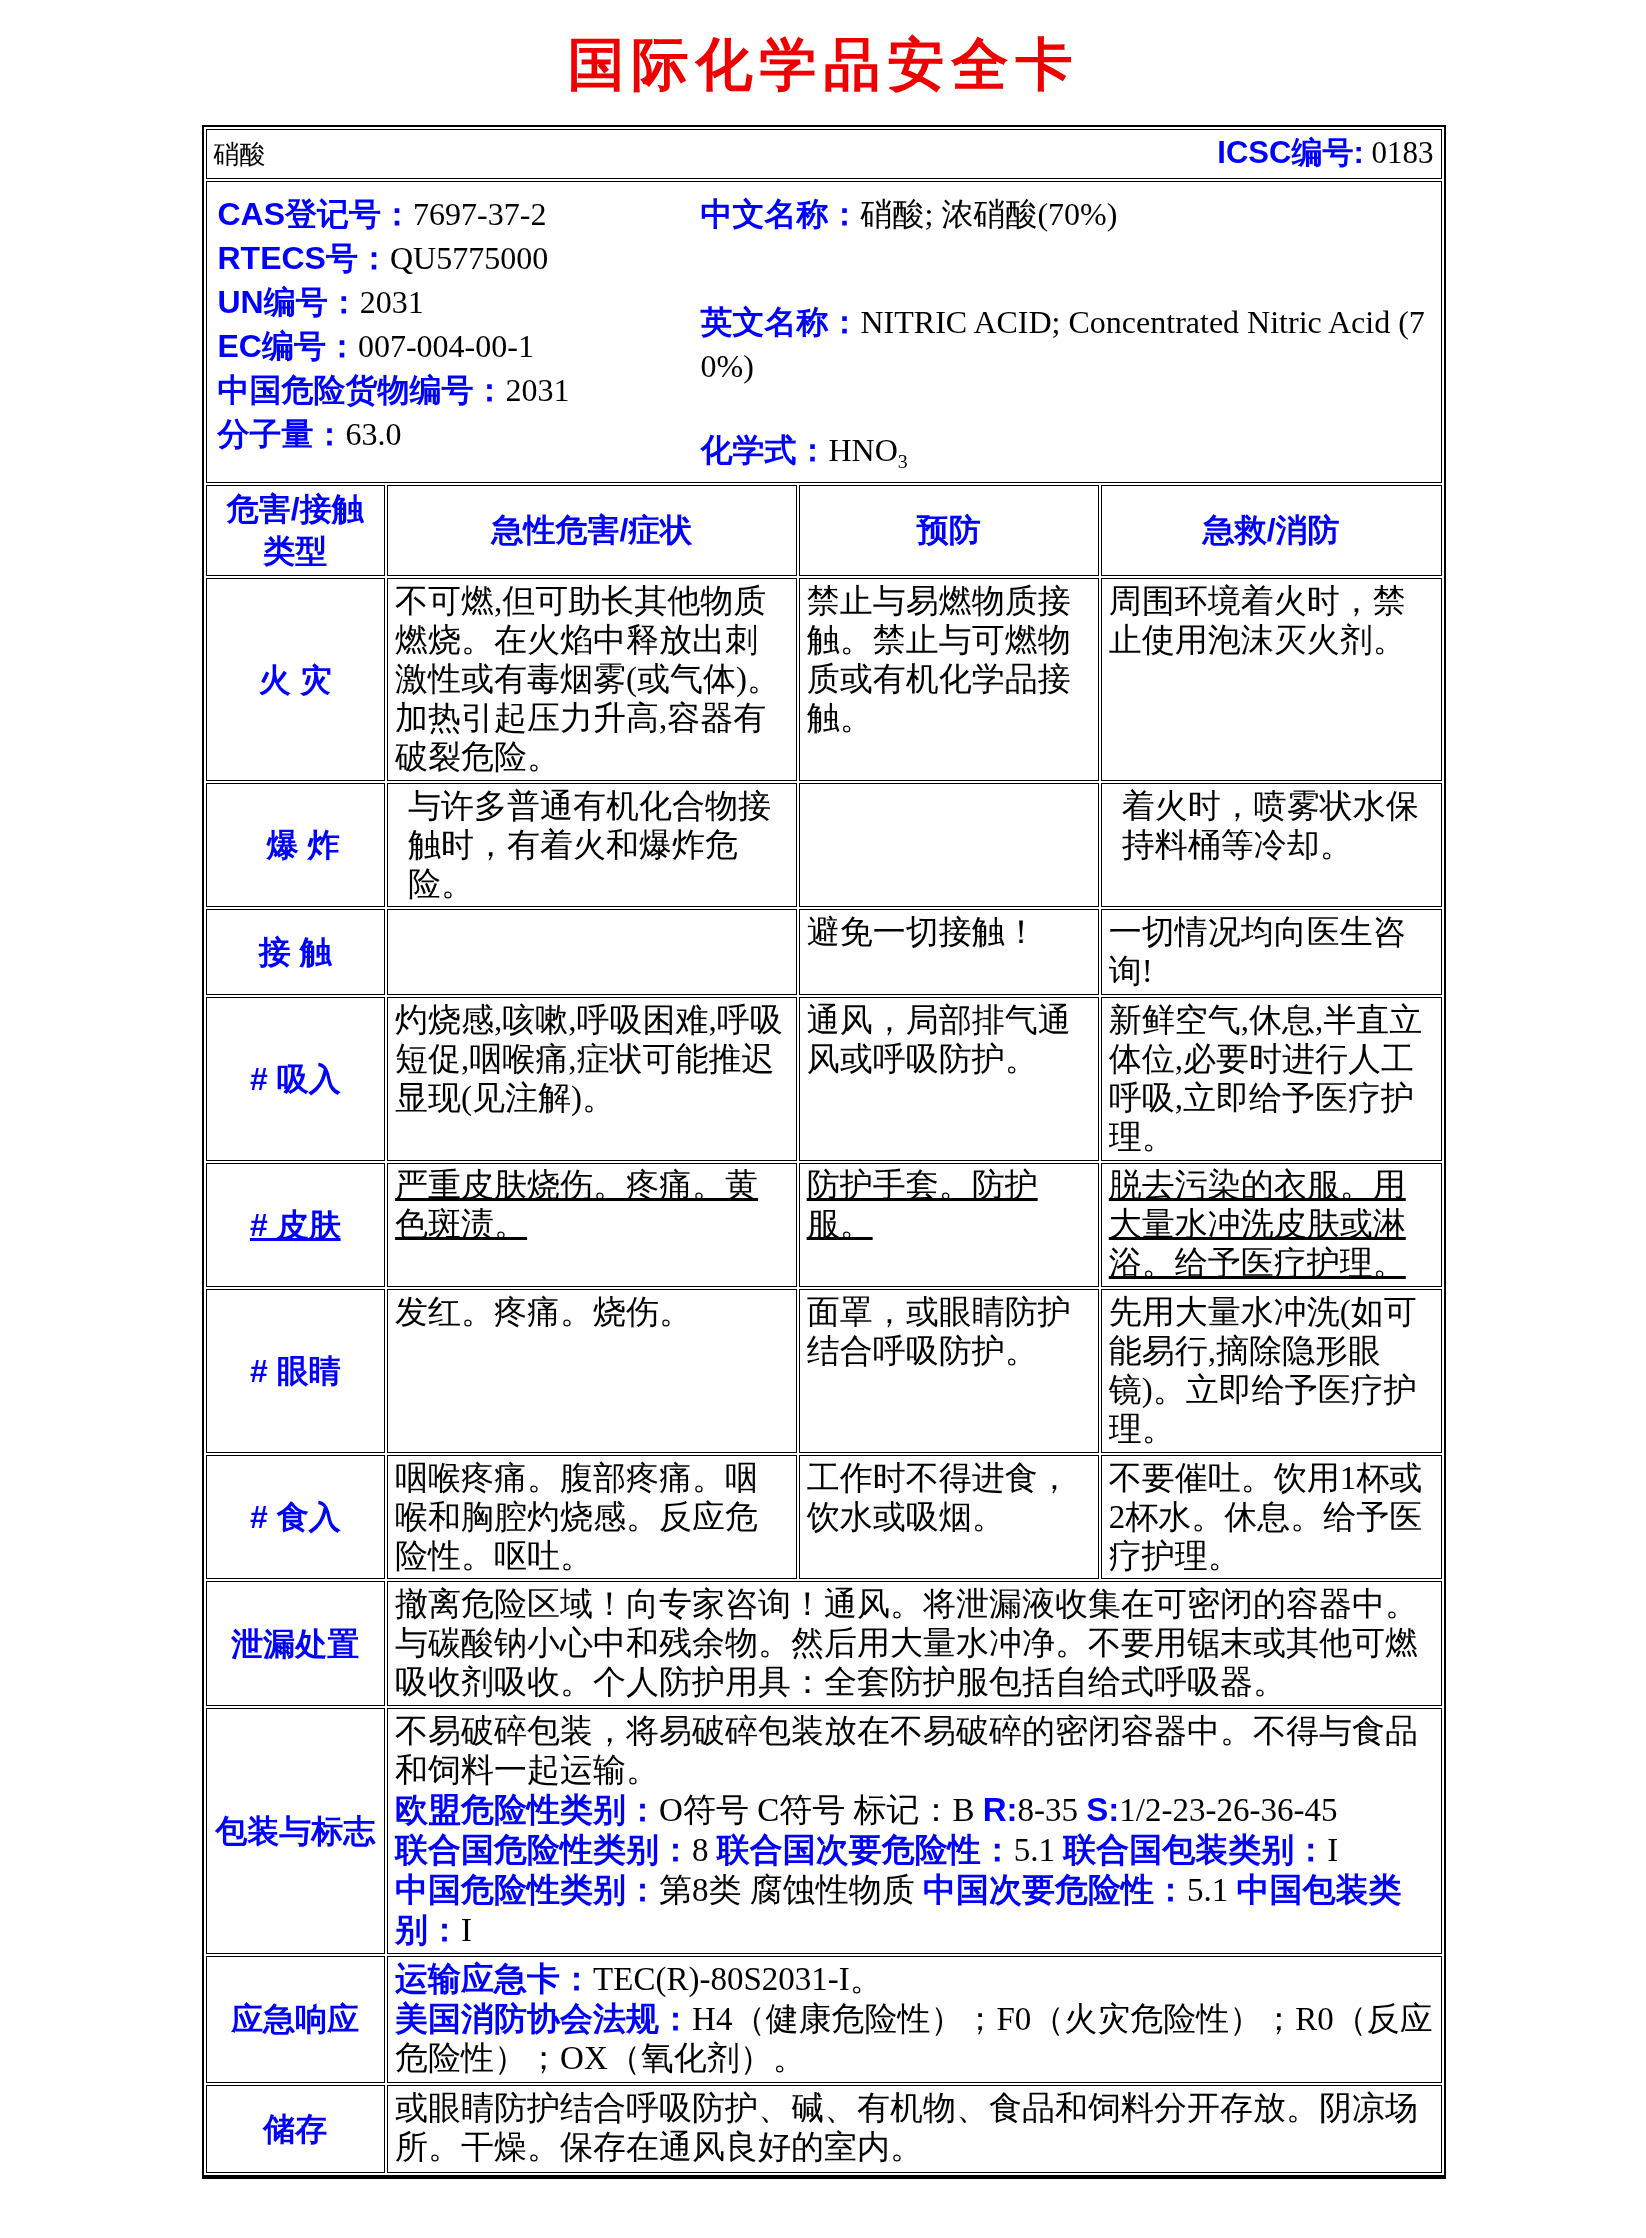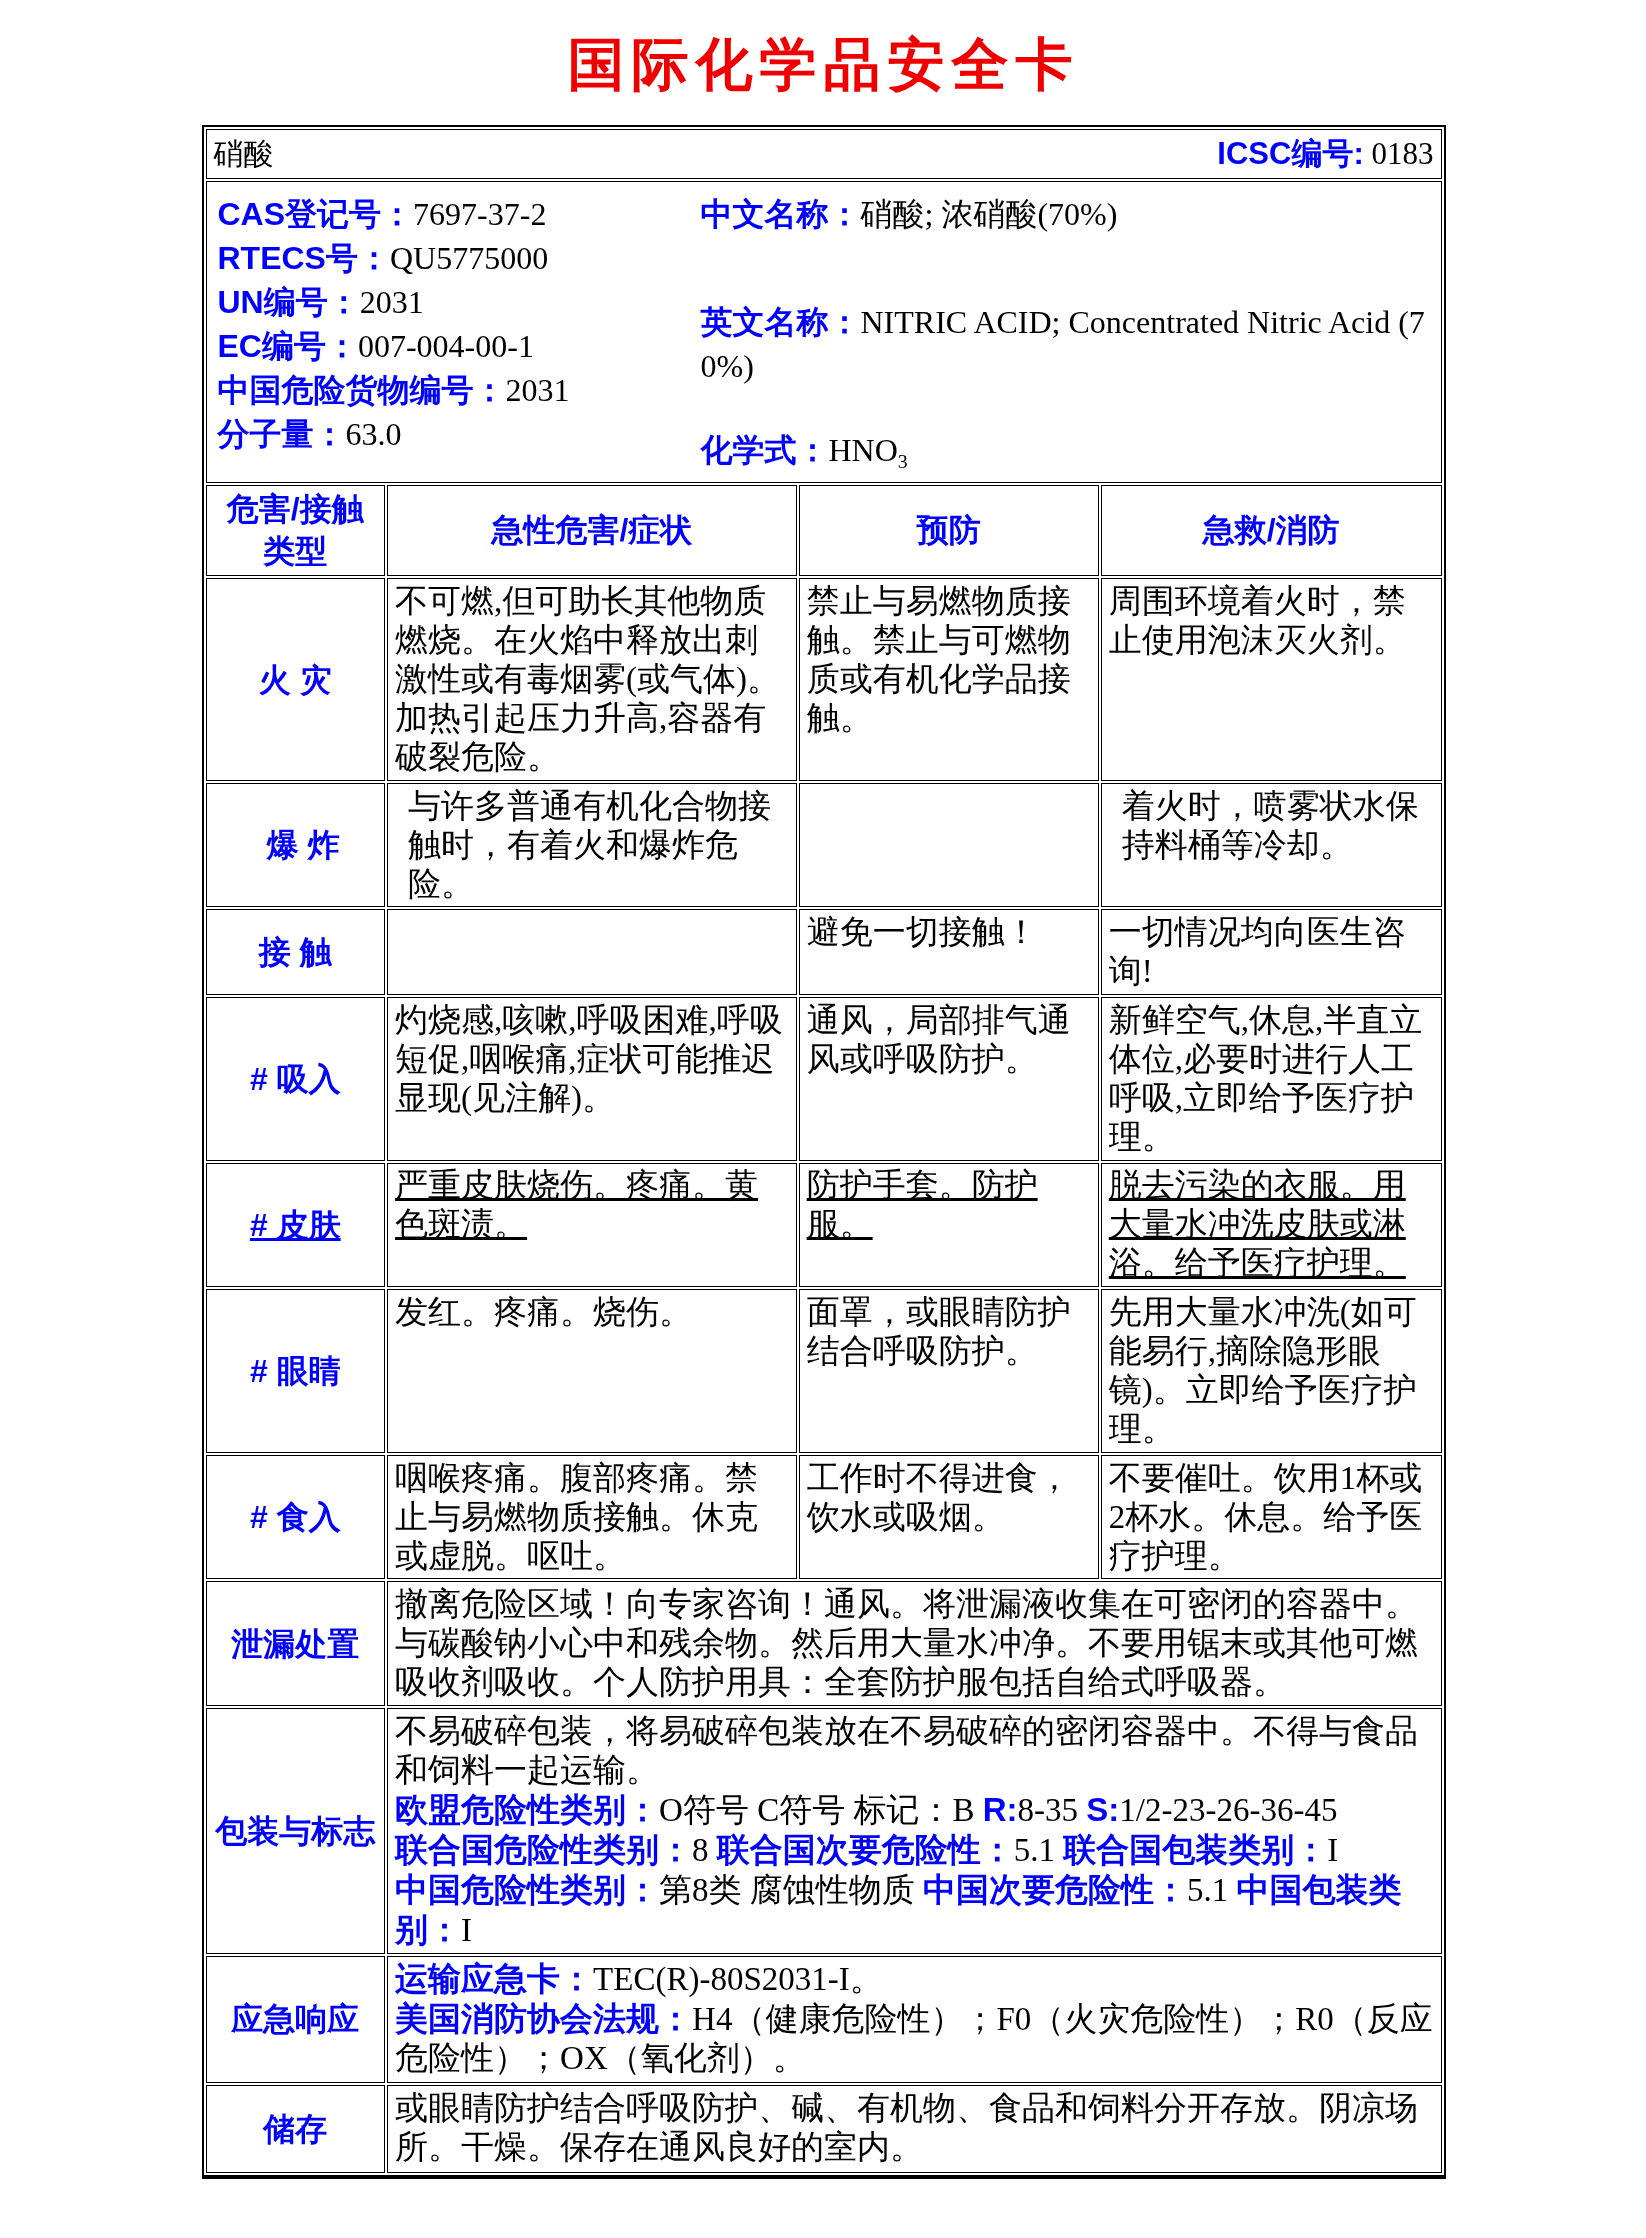--- a/index.html
+++ b/index.html
@@ -37,21 +37,21 @@
 
   .blue{
     color:#0000ff;
     font-family:"Liberation Sans","DejaVu Sans",sans-serif;
     font-weight:600;
   }
 
   
   .head-cell{height:43px;vertical-align:middle;}
   .head-flex{display:flex;justify-content:space-between;align-items:baseline;}
-  .head-flex .substance{font-size:30px;}
+  .head-flex .substance{font-size:26px;}
   .head-flex .icsc{font-size:31px;}
   .head-flex .icsc .blue{font-size:31px;}
 
   
   .info-cell{height:268px;padding:9.8px 11px;}
   .info-flex{display:flex;width:100%;gap:37px;}
   .info-left{width:446px;flex:none;}
   .info-right{flex:1;}
   .info-line{font-size:32px;line-height:44px;}
   .info-line .lbl{font-size:32px;}
@@ -179,21 +179,21 @@
 
   <tr class="r-eye">
     <td class="label-cell"># 眼睛</td>
     <td>发红。疼痛。烧伤。</td>
     <td>面罩，或眼睛防护结合呼吸防护。</td>
     <td>先用大量水冲洗(如可能易行,摘除隐形眼镜)。立即给予医疗护理。</td>
   </tr>
 
   <tr class="r-ing">
     <td class="label-cell"># 食入</td>
-    <td>咽喉疼痛。腹部疼痛。禁止与易燃物质接触。休克或虚脱。呕吐。</td>
+    <td>咽喉疼痛。腹部疼痛。咽喉和胸腔灼烧感。反应危险性。呕吐。</td>
     <td>工作时不得进食，饮水或吸烟。</td>
     <td>不要催吐。饮用1杯或2杯水。休息。给予医疗护理。</td>
   </tr>
 
   <tr class="r-spill">
     <td class="label-cell">泄漏处置</td>
     <td colspan="3" class="runs-cell"><span>撤离危险区域！向专家咨询！通风。将泄漏液收集在可密闭的容器中。与碳酸钠小心中和残余物。然后用大量水冲净。不要用锯末或其他可燃吸收剂吸收。个人防护用具：全套防护服包括自给式呼吸器。</span></td>
   </tr>
 
   <tr class="r-pack">

